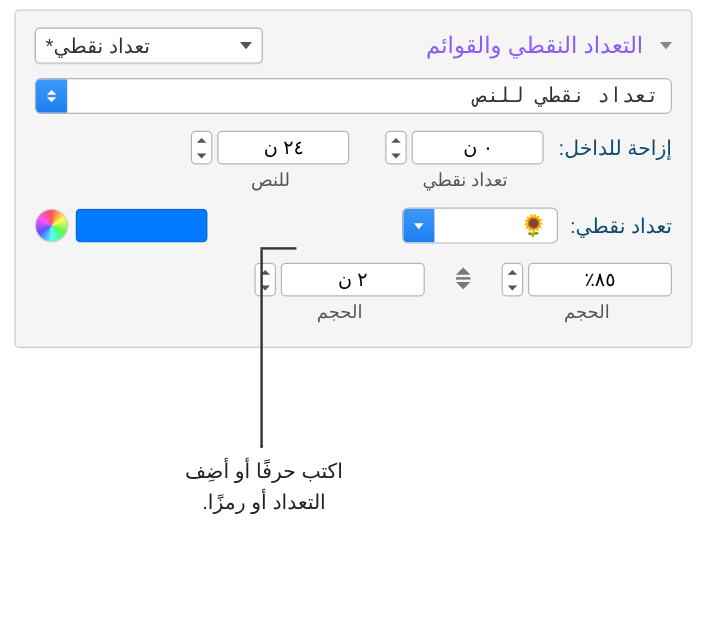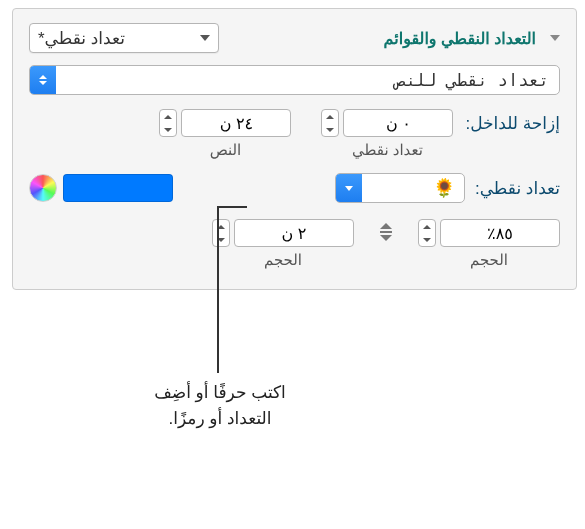--- a/index.html
+++ b/index.html
@@ -30,23 +30,23 @@
   margin-bottom: 12px;
 }
 .disclosure {
   width: 0; height: 0;
   border-top: 6px solid #888;
   border-left: 5px solid transparent;
   border-right: 5px solid transparent;
   margin-left: 4px;
 }
 .section-title {
-  font-size: 16px;
-  font-weight: 700;
-  color: #0f766e;
+  font-size: 19px;
+  font-weight: 400;
+  color: #8b5cf6;
   flex: 0 0 auto;
 }
 .spacer { flex: 1; }
 
 
 .popup {
   display: flex;
   align-items: center;
   background: #fff;
   border: 1px solid #b5b5b5;
@@ -339,21 +339,21 @@
       </div>
 
       <div class="stepper-wrap">
         <div class="stepper">
           <input type="text" value="٢٤ ن" style="">
           <div class="arrows">
             <div class="a-up"></div>
             <div class="a-dn"></div>
           </div>
         </div>
-        <div class="sub-label">النص</div>
+        <div class="sub-label">للنص</div>
       </div>
     </div>
   </div>
 
   <div class="bullet-row">
     <div class="row-label">تعداد نقطي:</div>
     <div class="bullet-field">
       <div class="emoji">🌻</div>
       <div class="cap">
           <span class="dn"></span>

